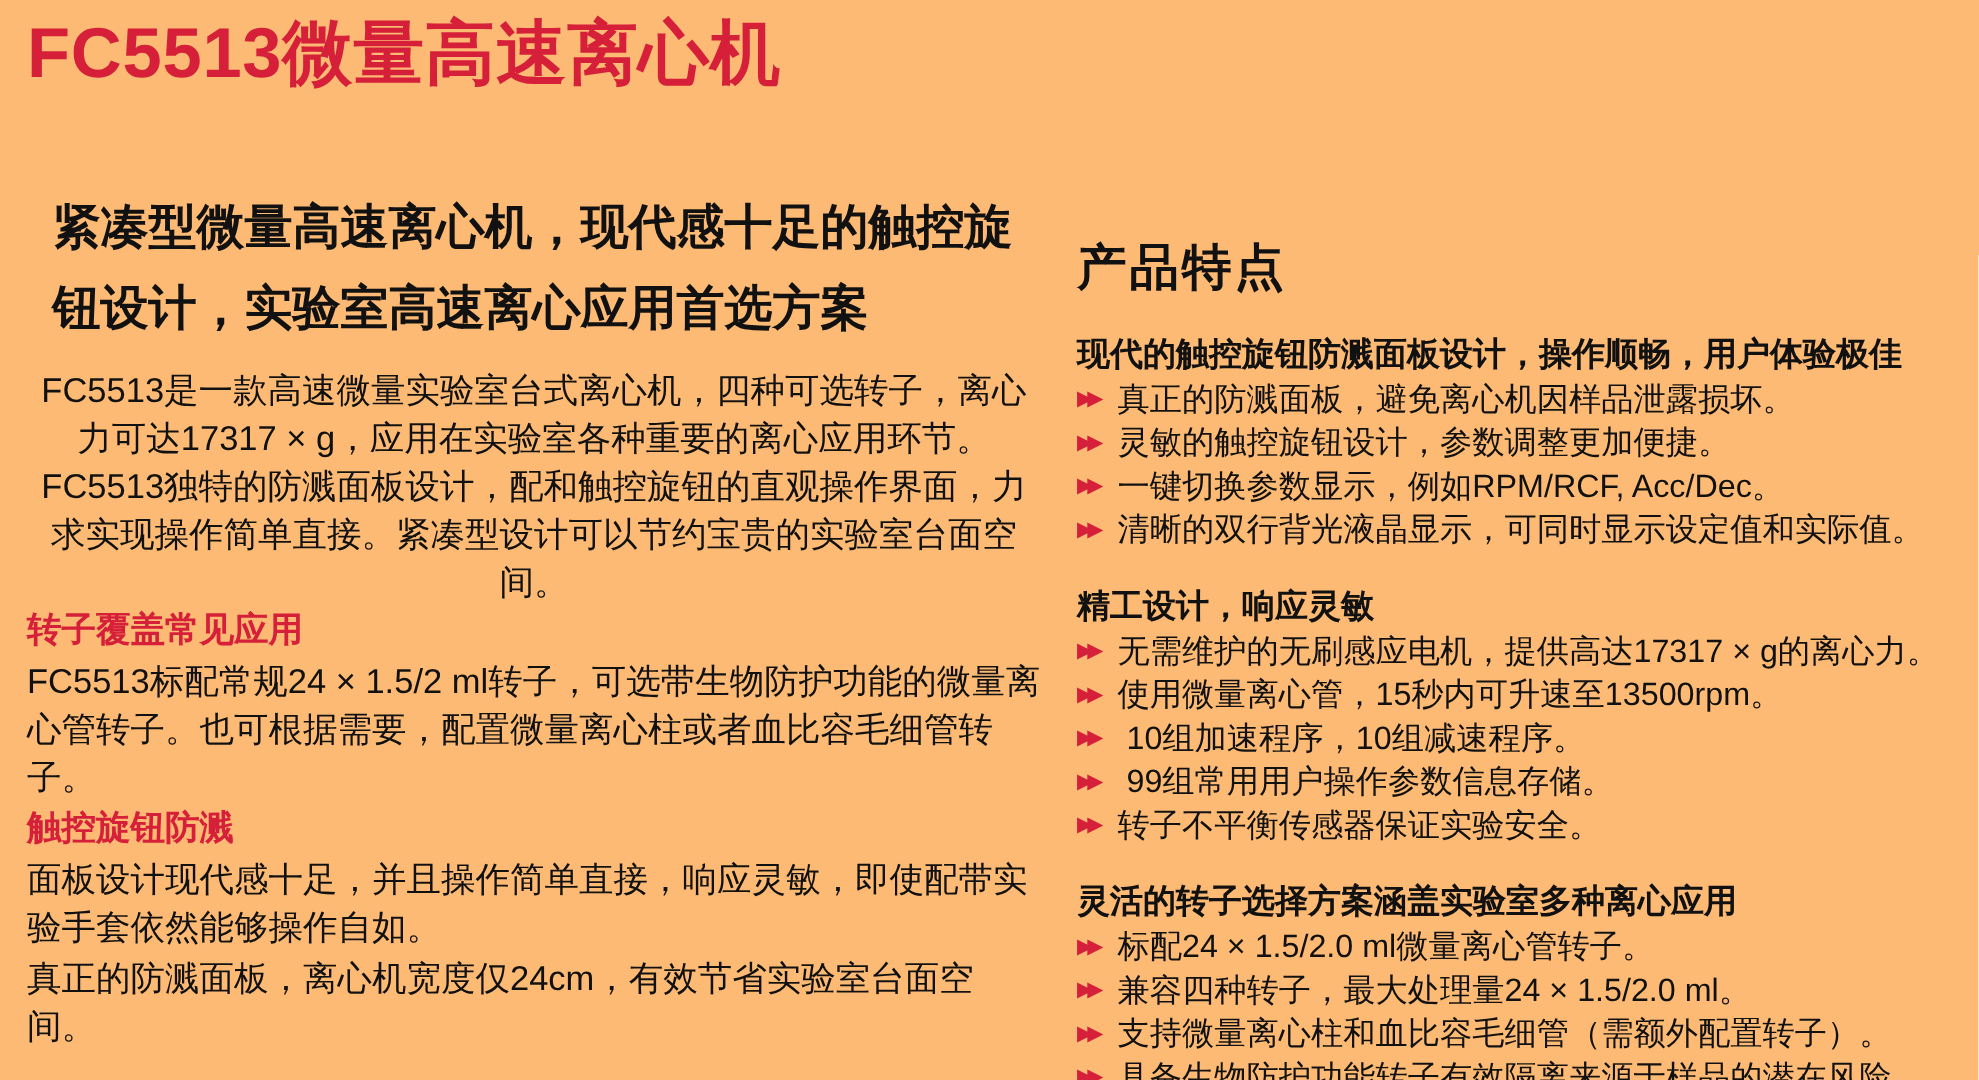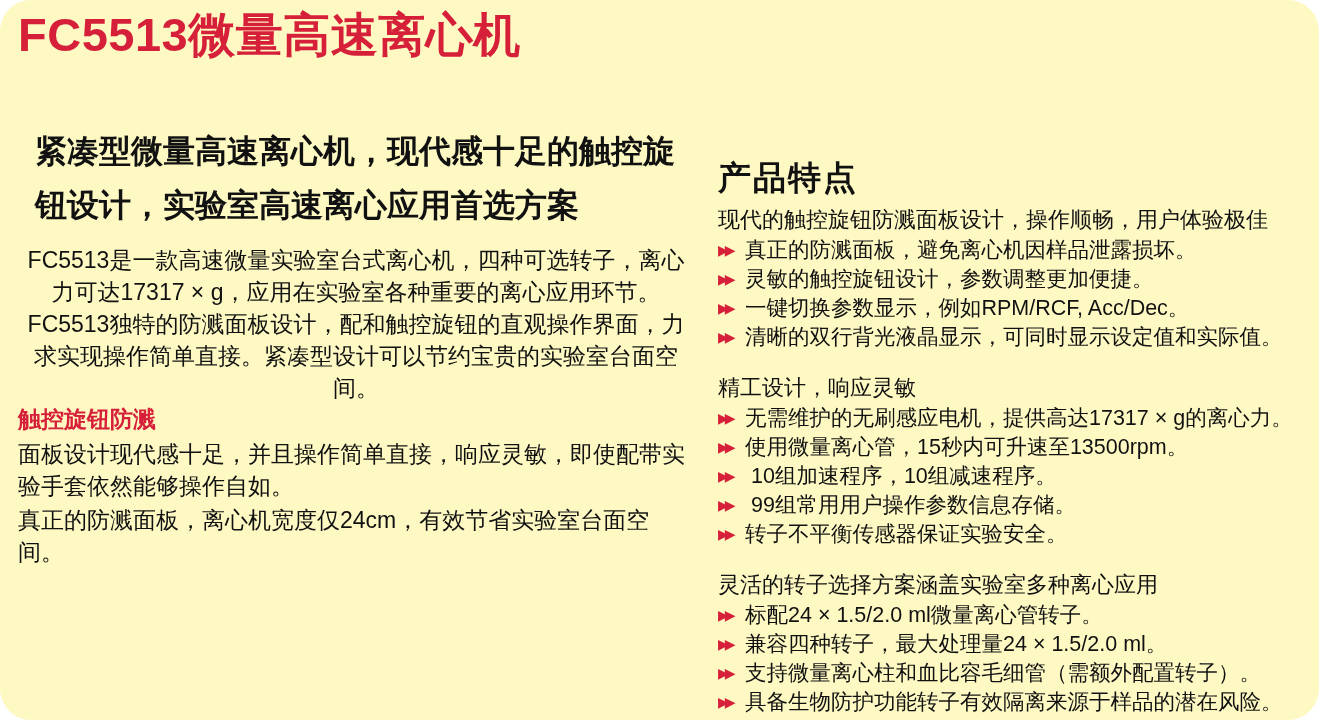--- a/index.html
+++ b/index.html
@@ -5,21 +5,21 @@
   :root { --accent: #D6203A; --ink: #111111; }
   * { margin: 0; padding: 0; box-sizing: border-box; }
   html, body { background: #ffffff; }
   body {
     width: 1319px; height: 720px;
     position: relative;
     overflow: hidden;
     font-family: "Liberation Sans", "DejaVu Sans", sans-serif;
     color: var(--ink);
   }
-  .page { position: absolute; inset: 0; background: #fef9c3; border-radius: 31px; }
+  .page { position: absolute; inset: 0; background: #fdba74; }
 
   
   .title {
     position: absolute; left: 18px; top: 8px;
     font-size: 47px; font-weight: bold; line-height: 1.15;
     color: var(--accent); letter-spacing: 0.5px;
     white-space: nowrap;
   }
 
   
@@ -44,26 +44,26 @@
   .left-sections p {
     font-size: 23px; line-height: 32px; color: var(--ink);
   }
 
   
   .features {
     position: absolute; left: 718px; top: 158px; width: 601px;
   }
   .features-title {
     font-size: 33px; font-weight: bold; line-height: 40px;
-    color: var(--ink); margin-bottom: 8px; letter-spacing: 2px;
+    color: var(--ink); margin-bottom: 24px; letter-spacing: 2px;
   }
   .feature-group { margin-bottom: 22px; }
   .feature-group:nth-of-type(3) { margin-bottom: 12px; }
   .feature-group h3 {
-    font-size: 22px; font-weight: normal; line-height: 28px;
+    font-size: 22px; font-weight: bold; line-height: 28px;
     color: var(--ink); margin-bottom: 2px;
   }
   .feature-group ul { list-style: none; }
   .feature-group li {
     position: relative; padding-left: 27px;
     font-size: 21.5px; line-height: 29px; color: var(--ink);
   }
   .blt {
     position: absolute; left: 0; top: 0;
     color: var(--accent); font-size: 14px; line-height: 29px;
@@ -76,20 +76,24 @@
 
 <div class="page">
 
   <h1 class="title">FC5513微量高速离心机</h1>
 
   <h2 class="intro-heading">紧凑型微量高速离心机，现代感十足的触控旋钮设计，实验室高速离心应用首选方案</h2>
 
   <p class="intro-para">FC5513是一款高速微量实验室台式离心机，四种可选转子，离心力可达17317 × g，应用在实验室各种重要的离心应用环节。FC5513独特的防溅面板设计，配和触控旋钮的直观操作界面，力求实现操作简单直接。紧凑型设计可以节约宝贵的实验室台面空间。</p>
 
   <div class="left-sections">
+    <section>
+      <h3>转子覆盖常见应用</h3>
+      <p>FC5513标配常规24 × 1.5/2 ml转子，可选带生物防护功能的微量离心管转子。也可根据需要，配置微量离心柱或者血比容毛细管转子。</p>
+    </section>
     <section>
       <h3>触控旋钮防溅</h3>
       <p>面板设计现代感十足，并且操作简单直接，响应灵敏，即使配带实验手套依然能够操作自如。</p>
     </section>
     <section>
       <p>真正的防溅面板，离心机宽度仅24cm，有效节省实验室台面空间。</p>
     </section>
   </div>
 
   <div class="features">

